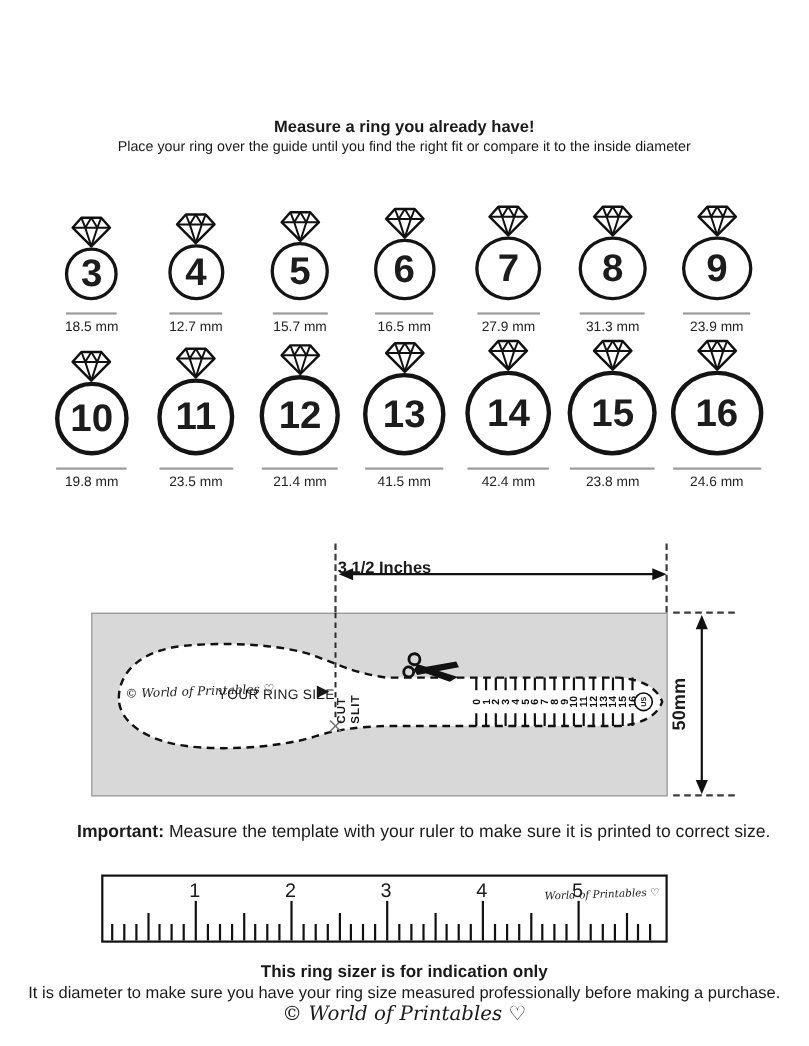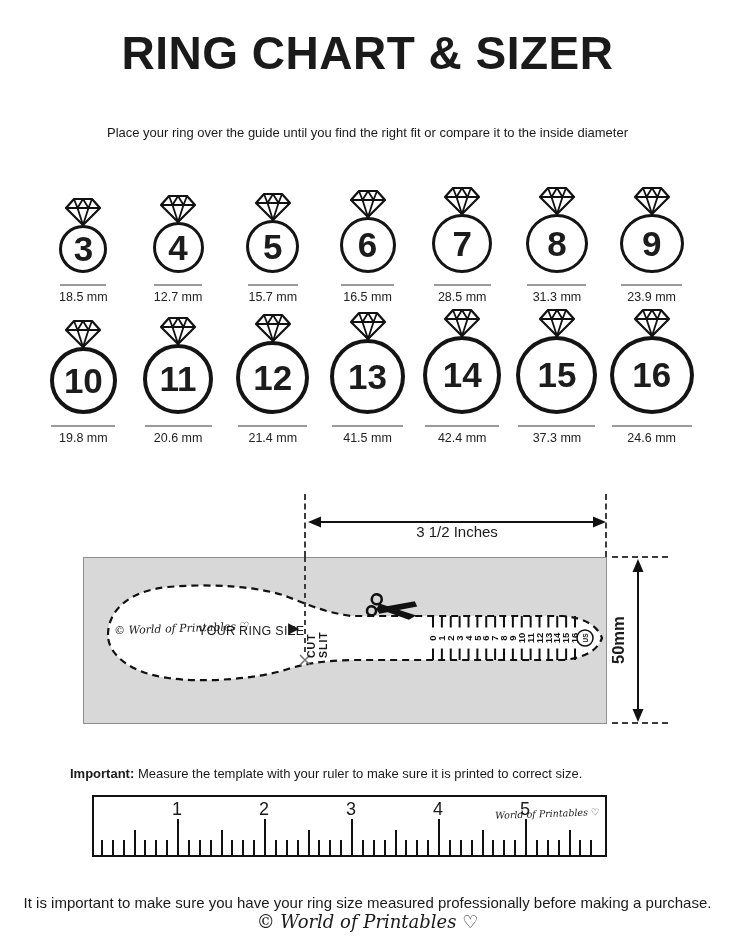--- a/index.html
+++ b/index.html
@@ -17,52 +17,52 @@
   .ring-row{position:absolute;left:36px;width:663px;display:flex;}
   .ring-cell{flex:1;display:flex;flex-direction:column;align-items:center;justify-content:flex-end;}
   .ring-circle{border-radius:50%;background:#fff;display:flex;align-items:center;justify-content:center;
                font-weight:bold;font-size:35px;color:#1c1c1c;box-sizing:border-box;margin-top:-6px;}
   .ring-underline{height:2px;background:#9a9a9a;margin-top:11px;}
   .ring-mm{font-size:12.5px;margin-top:4px;color:#222;}
 
   
   .vguide{width:0;border-left:2px dashed #3c3c3c;}
   .hdash{height:0;border-top:2px dashed #3c3c3c;}
-  .dim-label-h{top:523px;left:307px;width:300px;text-align:center;font-size:15px;font-weight:normal;}
+  .dim-label-h{top:508px;left:307px;width:300px;text-align:left;font-size:15px;font-weight:bold;}
   .vtext{writing-mode:vertical-rl;transform:rotate(180deg);display:flex;align-items:center;justify-content:center;}
   .dim-label-v{left:607px;top:596px;height:88px;width:22px;font-size:16.5px;font-weight:bold;}
 
   .graybox{left:83px;top:557px;width:524px;height:167px;background:#d8d8d8;border:1px solid #8f8f8f;box-sizing:border-box;}
 
   .paddle-brand{left:114px;top:622px;font-size:11px;font-style:italic;font-family:"DejaVu Serif",serif;transform:rotate(-2deg);}
   .yrs-label{left:198px;top:624px;font-size:12.5px;font-weight:normal;letter-spacing:.3px;}
   .yrs-arrow{left:288px;top:619px;font-size:15px;}
   .cutslit{left:310px;top:604px;height:54px;width:14px;font-size:10.5px;font-weight:bold;letter-spacing:1px;}
 
   
-  .important{left:70px;top:766px;font-size:13px;}
+  .important{left:70px;top:748px;font-size:16px;}
   .important b{font-weight:bold;}
 
   
   .ruler{left:92px;top:795px;width:515px;height:62px;border:2px solid #111;box-sizing:border-box;background:#fff;}
   .ruler-tick{position:absolute;bottom:0;width:2px;background:#111;}
   .ruler-num{position:absolute;top:2px;width:24px;margin-left:-12px;text-align:center;font-size:18px;}
   .ruler-brand{position:absolute;right:6px;top:11px;font-size:9.5px;font-style:italic;font-family:"DejaVu Serif",serif;transform:rotate(-2deg);}
 
   
   .foot1{top:875px;font-size:15.5px;font-weight:bold;}
   .foot2{top:894px;font-size:15px;}
   .foot-brand{top:911px;font-size:18px;font-style:italic;font-family:"DejaVu Serif",serif;}
 </style>
 </head>
 <body>
 
 <div class="page">
 
-  <div class="abs center title">RING CHART &amp; SIZER</div>
+  <div class="abs center sub-bold">Measure a ring you already have!</div>
   <div class="abs center sub">Place your ring over the guide until you find the right fit or compare it to the inside diameter</div>
 
   <div class="ring-row" style="top:186px;height:118px;">
       <div class="ring-cell">
         <div style="z-index: 2;"><svg width="40" height="30" viewBox="0 0 40 30">
             <path d="M 3 11 L 11 2 L 29 2 L 37 11 L 20 28 Z" fill="#fff" stroke="#111" stroke-width="2.2" stroke-linejoin="round"></path>
             <path d="M 3 11 L 37 11 M 11 2 L 14.5 11 M 20 2 L 14.5 11 M 20 2 L 25.5 11 M 29 2 L 25.5 11 M 14.5 11 L 20 28 M 25.5 11 L 20 28" fill="none" stroke="#111" stroke-width="1.8"></path>
           </svg></div>
         <div class="ring-circle" style="width: 48px; height: 48px; border-width: 3px; border-style: solid; border-color: rgb(20, 20, 20);">
           <span>3</span>
@@ -105,21 +105,21 @@
       </div>
       <div class="ring-cell">
         <div style="z-index: 2;"><svg width="40" height="30" viewBox="0 0 40 30">
             <path d="M 3 11 L 11 2 L 29 2 L 37 11 L 20 28 Z" fill="#fff" stroke="#111" stroke-width="2.2" stroke-linejoin="round"></path>
             <path d="M 3 11 L 37 11 M 11 2 L 14.5 11 M 20 2 L 14.5 11 M 20 2 L 25.5 11 M 29 2 L 25.5 11 M 14.5 11 L 20 28 M 25.5 11 L 20 28" fill="none" stroke="#111" stroke-width="1.8"></path>
           </svg></div>
         <div class="ring-circle" style="width: 60px; height: 60px; border-width: 3px; border-style: solid; border-color: rgb(20, 20, 20);">
           <span>7</span>
         </div>
         <div class="ring-underline" style="width: 57px; background: rgb(154, 154, 154);"></div>
-        <div class="ring-mm">28.5 mm</div>
+        <div class="ring-mm">27.9 mm</div>
       </div>
       <div class="ring-cell">
         <div style="z-index: 2;"><svg width="40" height="30" viewBox="0 0 40 30">
             <path d="M 3 11 L 11 2 L 29 2 L 37 11 L 20 28 Z" fill="#fff" stroke="#111" stroke-width="2.2" stroke-linejoin="round"></path>
             <path d="M 3 11 L 37 11 M 11 2 L 14.5 11 M 20 2 L 14.5 11 M 20 2 L 25.5 11 M 29 2 L 25.5 11 M 14.5 11 L 20 28 M 25.5 11 L 20 28" fill="none" stroke="#111" stroke-width="1.8"></path>
           </svg></div>
         <div class="ring-circle" style="width: 62px; height: 62px; border-width: 3px; border-style: solid; border-color: rgb(20, 20, 20);">
           <span>8</span>
         </div>
         <div class="ring-underline" style="width: 59px; background: rgb(154, 154, 154);"></div>
@@ -151,21 +151,21 @@
       </div>
       <div class="ring-cell">
         <div style="z-index: 2;"><svg width="40" height="30" viewBox="0 0 40 30">
             <path d="M 3 11 L 11 2 L 29 2 L 37 11 L 20 28 Z" fill="#fff" stroke="#111" stroke-width="2.2" stroke-linejoin="round"></path>
             <path d="M 3 11 L 37 11 M 11 2 L 14.5 11 M 20 2 L 14.5 11 M 20 2 L 25.5 11 M 29 2 L 25.5 11 M 14.5 11 L 20 28 M 25.5 11 L 20 28" fill="none" stroke="#111" stroke-width="1.8"></path>
           </svg></div>
         <div class="ring-circle" style="width: 70px; height: 70px; border-width: 4px; border-style: solid; border-color: rgb(20, 20, 20);">
           <span>11</span>
         </div>
         <div class="ring-underline" style="width: 67px; background: rgb(154, 154, 154);"></div>
-        <div class="ring-mm">20.6 mm</div>
+        <div class="ring-mm">23.5 mm</div>
       </div>
       <div class="ring-cell">
         <div style="z-index: 2;"><svg width="40" height="30" viewBox="0 0 40 30">
             <path d="M 3 11 L 11 2 L 29 2 L 37 11 L 20 28 Z" fill="#fff" stroke="#111" stroke-width="2.2" stroke-linejoin="round"></path>
             <path d="M 3 11 L 37 11 M 11 2 L 14.5 11 M 20 2 L 14.5 11 M 20 2 L 25.5 11 M 29 2 L 25.5 11 M 14.5 11 L 20 28 M 25.5 11 L 20 28" fill="none" stroke="#111" stroke-width="1.8"></path>
           </svg></div>
         <div class="ring-circle" style="width: 73px; height: 73px; border-width: 4px; border-style: solid; border-color: rgb(20, 20, 20);">
           <span>12</span>
         </div>
         <div class="ring-underline" style="width: 69px; background: rgb(154, 154, 154);"></div>
@@ -195,21 +195,21 @@
       </div>
       <div class="ring-cell">
         <div style="z-index: 2;"><svg width="40" height="30" viewBox="0 0 40 30">
             <path d="M 3 11 L 11 2 L 29 2 L 37 11 L 20 28 Z" fill="#fff" stroke="#111" stroke-width="2.2" stroke-linejoin="round"></path>
             <path d="M 3 11 L 37 11 M 11 2 L 14.5 11 M 20 2 L 14.5 11 M 20 2 L 25.5 11 M 29 2 L 25.5 11 M 14.5 11 L 20 28 M 25.5 11 L 20 28" fill="none" stroke="#111" stroke-width="1.8"></path>
           </svg></div>
         <div class="ring-circle" style="width: 81px; height: 81px; border-width: 4px; border-style: solid; border-color: rgb(20, 20, 20);">
           <span>15</span>
         </div>
         <div class="ring-underline" style="width: 77px; background: rgb(154, 154, 154);"></div>
-        <div class="ring-mm">37.3 mm</div>
+        <div class="ring-mm">23.8 mm</div>
       </div>
       <div class="ring-cell">
         <div style="z-index: 2;"><svg width="40" height="30" viewBox="0 0 40 30">
             <path d="M 3 11 L 11 2 L 29 2 L 37 11 L 20 28 Z" fill="#fff" stroke="#111" stroke-width="2.2" stroke-linejoin="round"></path>
             <path d="M 3 11 L 37 11 M 11 2 L 14.5 11 M 20 2 L 14.5 11 M 20 2 L 25.5 11 M 29 2 L 25.5 11 M 14.5 11 L 20 28 M 25.5 11 L 20 28" fill="none" stroke="#111" stroke-width="1.8"></path>
           </svg></div>
         <div class="ring-circle" style="width: 84px; height: 84px; border-width: 4px; border-style: solid; border-color: rgb(20, 20, 20);">
           <span>16</span>
         </div>
         <div class="ring-underline" style="width: 80px; background: rgb(154, 154, 154);"></div>
@@ -368,16 +368,17 @@
     <div id="ruler-nums">
         <div class="ruler-num" style="left: 83px;">1</div>
         <div class="ruler-num" style="left: 170px;">2</div>
         <div class="ruler-num" style="left: 257px;">3</div>
         <div class="ruler-num" style="left: 344px;">4</div>
         <div class="ruler-num" style="left: 431px;">5</div>
       </div>
     <div class="ruler-brand">World of Printables ♡</div>
   </div>
 
-  <div class="abs center foot2">It is important to make sure you have your ring size measured professionally before making a purchase.</div>
+  <div class="abs center foot1">This ring sizer is for indication only</div>
+  <div class="abs center foot2">It is diameter to make sure you have your ring size measured professionally before making a purchase.</div>
   <div class="abs center foot-brand">© World of Printables ♡</div>
 
 </div>
 
 </body></html>

